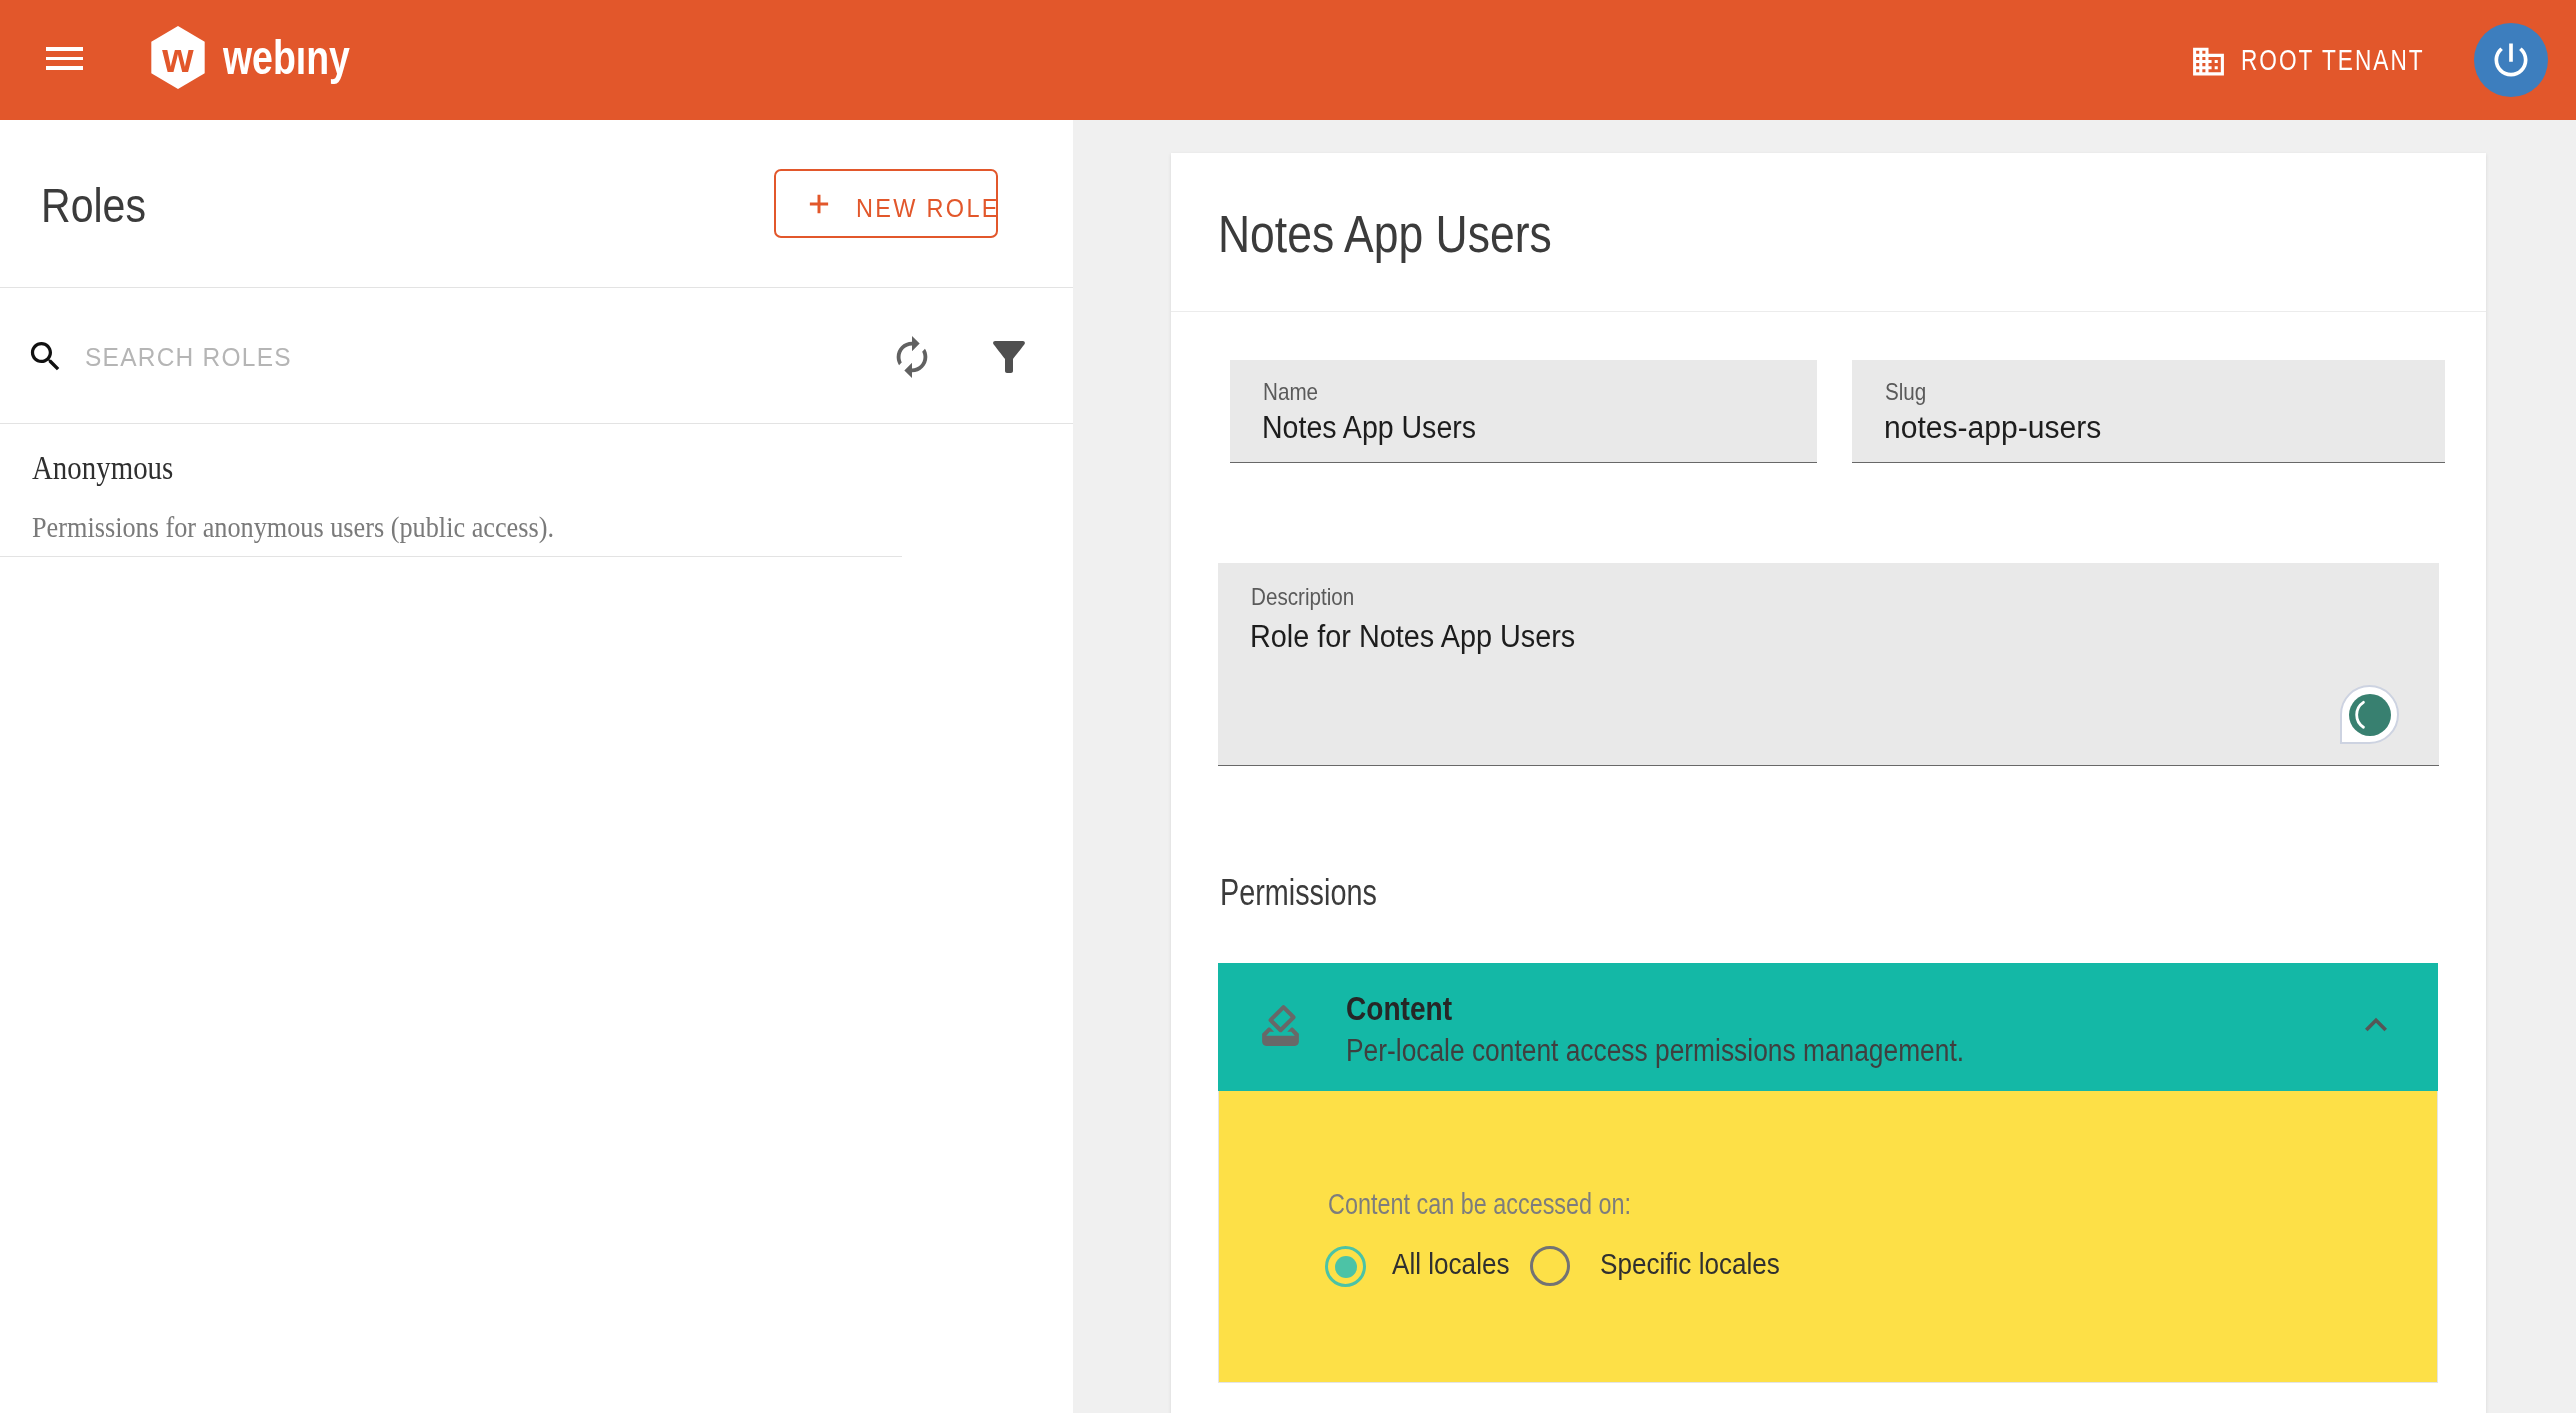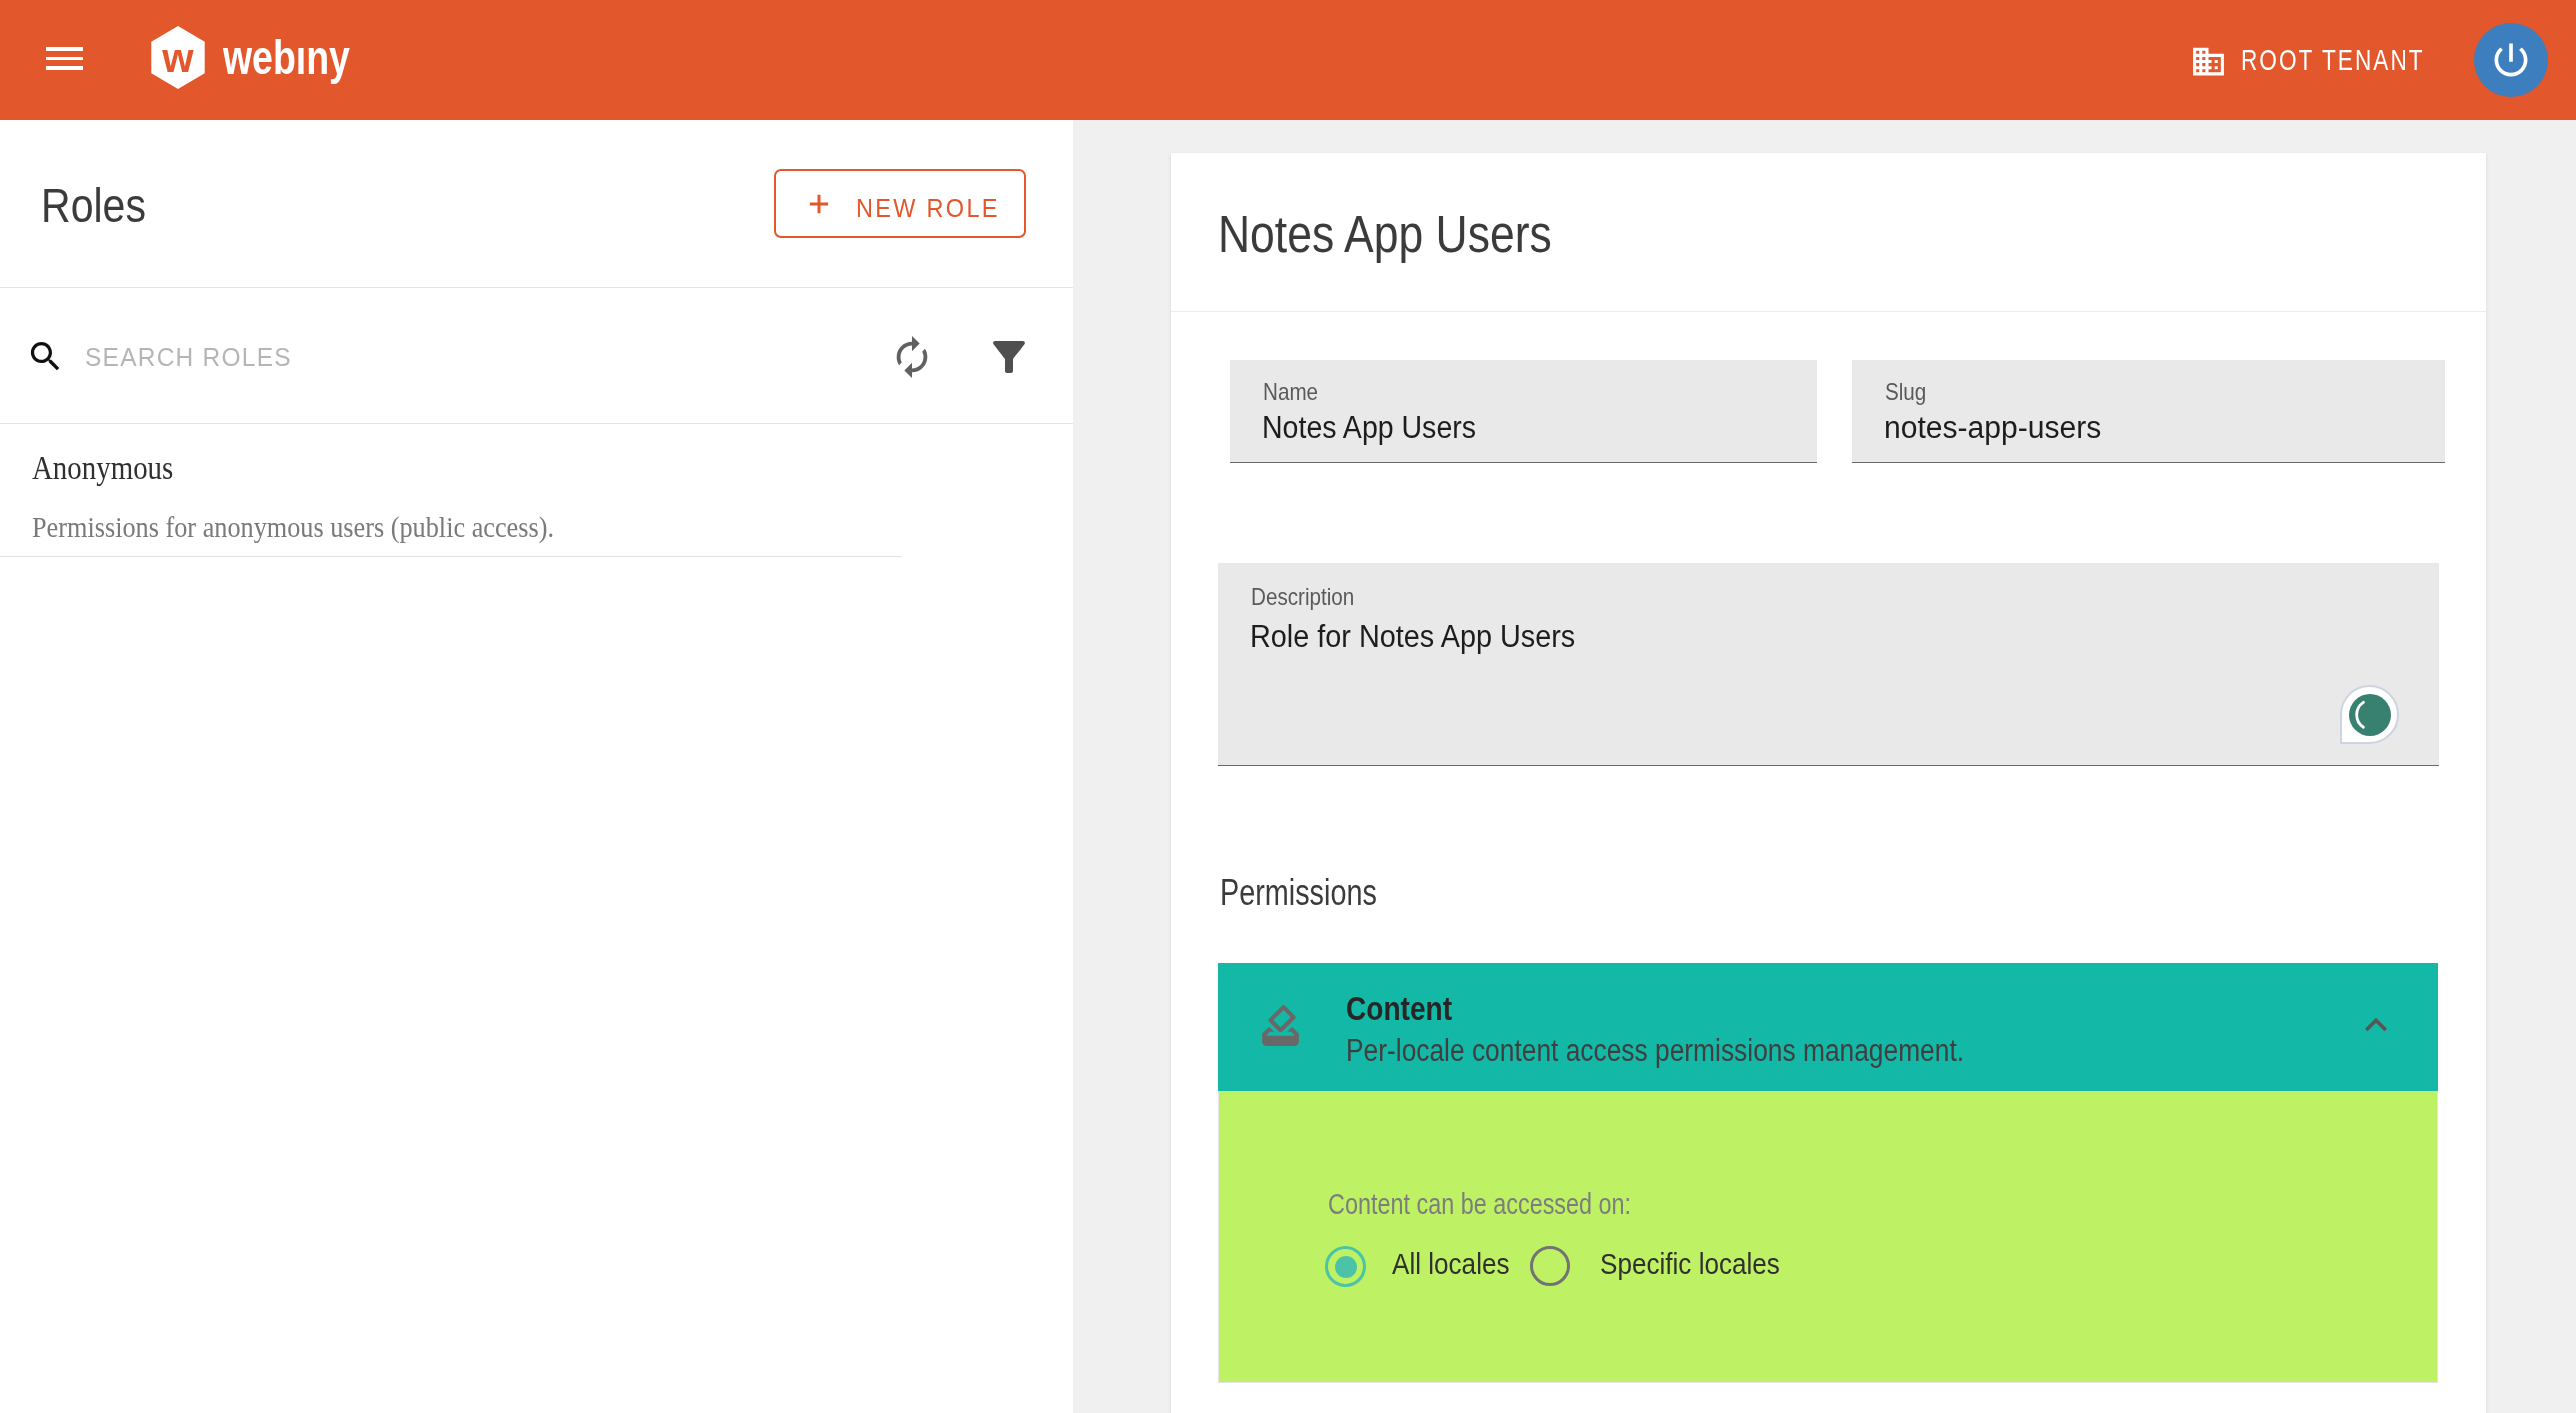--- a/index.html
+++ b/index.html
@@ -18,21 +18,21 @@
   .logo-hex { position:absolute; left:151px; top:25.5px; width:54px; height:63px; }
   .logo-word { left:223px; top:34px; font-size:48px; font-weight:700; color:#ffffff; transform:scaleX(0.78); }
   .tenant-icon { position:absolute; left:2190px; top:43px; width:37px; height:37px; }
   .tenant-label { left:2241px; top:46px; font-size:29px; letter-spacing:2.6px; color:#ffffff; transform:scaleX(0.78); }
   .avatar-btn { position:absolute; left:2474px; top:23px; width:74px; height:74px; border-radius:50%; background:#3d7ebe; display:flex; align-items:center; justify-content:center; cursor:pointer; }
   .avatar-btn svg { width:44px; height:44px; }
 
   
   .left-panel { position:absolute; left:0; top:120px; width:1073px; height:1293px; background:#ffffff; }
   .panel-title { left:41px; top:62px; font-size:48px; font-weight:400; color:#3b3b3b; transform:scaleX(0.855); }
-  .new-role-btn { position:absolute; left:774px; top:49px; width:252px; height:69px; border:2.6px solid #e2572b; border-radius:7px; background:transparent; cursor:pointer;padding-left:28px; }
+  .new-role-btn { position:absolute; left:774px; top:49px; width:224px; height:69px; border:2.6px solid #e2572b; border-radius:7px; background:transparent; cursor:pointer;padding-left:28px; }
   .new-role-btn .plus { position:absolute; left:33px; top:23px; width:20px; height:20px; }
   .new-role-btn .lbl { left:80px; top:24px; font-size:26.4px; letter-spacing:2.6px; color:#e2572b; transform:scaleX(0.89); font-family:"Liberation Sans",sans-serif; }
 
   .search-row { position:absolute; left:0; top:167px; width:1073px; height:137px; border-top:1.8px solid #e3e3e3; border-bottom:1.8px solid #e3e3e3;padding-left:43px; }
   .search-icon { position:absolute; left:25.5px; top:49px; width:39px; height:39px; }
   .search-input { position:absolute; left:85px; top:32px; width:529px; height:74px; border:none; outline:none; background:transparent; font-family:"Liberation Sans",sans-serif; font-size:25.5px; letter-spacing:1.3px; color:#444; transform:scaleX(0.96); transform-origin:0 50%; }
   .search-input::placeholder { color:#b5b5b5; opacity:1; }
   .refresh-btn { position:absolute; left:889px; top:46px; width:46px; height:46px; cursor:pointer; }
   .filter-btn { position:absolute; left:985px; top:45px; width:48px; height:48px; cursor:pointer; }
 
@@ -59,21 +59,21 @@
   .f-desc textarea { top:58px; width:1277px; height:132px; transform:scaleX(0.93); }
 
   .permissions-h { left:49px; top:722px; font-size:36px; font-weight:400; color:#3b3b3b; transform:scaleX(0.80); }
 
   .accordion { position:absolute; left:47px; top:810px; width:1220px; }
   .acc-head { position:relative; width:100%; height:128px; background:#14b8a6; cursor:pointer; }
   .acc-icon { position:absolute; left:38px; top:38px; width:49px; height:49px; }
   .acc-title { left:128px; top:29px; font-size:33px; font-weight:700; color:#262626; transform:scaleX(0.851); }
   .acc-sub { left:128px; top:72px; font-size:31px; color:#3f3f3f; transform:scaleX(0.85); }
   .acc-chevron { position:absolute; left:1136px; top:40px; width:44px; height:44px; cursor:pointer; }
-  .acc-body { position:relative; width:100%; height:292px; background:#bef264; border:1.8px solid #e4e4e4; border-top:none; }
+  .acc-body { position:relative; width:100%; height:292px; background:#fde047; border:1.8px solid #e4e4e4; border-top:none; }
   .access-label { left:109px; top:98px; font-size:30px; color:#7d7d7d; transform:scaleX(0.78); }
   .radio { appearance:none; -webkit-appearance:none; position:absolute; margin:0; width:41px; height:41px; border-radius:50%; border:3.5px solid #737373; background:transparent; outline:none; cursor:pointer; }
   .radio:checked { border-color:#4cc3a6; }
   .radio:checked::after { content:""; position:absolute; left:50%; top:50%; width:22px; height:22px; border-radius:50%; background:#4cc3a6; transform:translate(-50%,-50%); }
   .radio-all { left:106px; top:155px; }
   .radio-specific { left:311px; top:155px; width:40px; height:40px; }
   .lbl-all { left:173px; top:158px; font-size:30px; color:#303030; transform:scaleX(0.87); cursor:pointer; }
   .lbl-specific { left:381px; top:158px; font-size:30px; color:#303030; transform:scaleX(0.87); cursor:pointer; }
 
   

